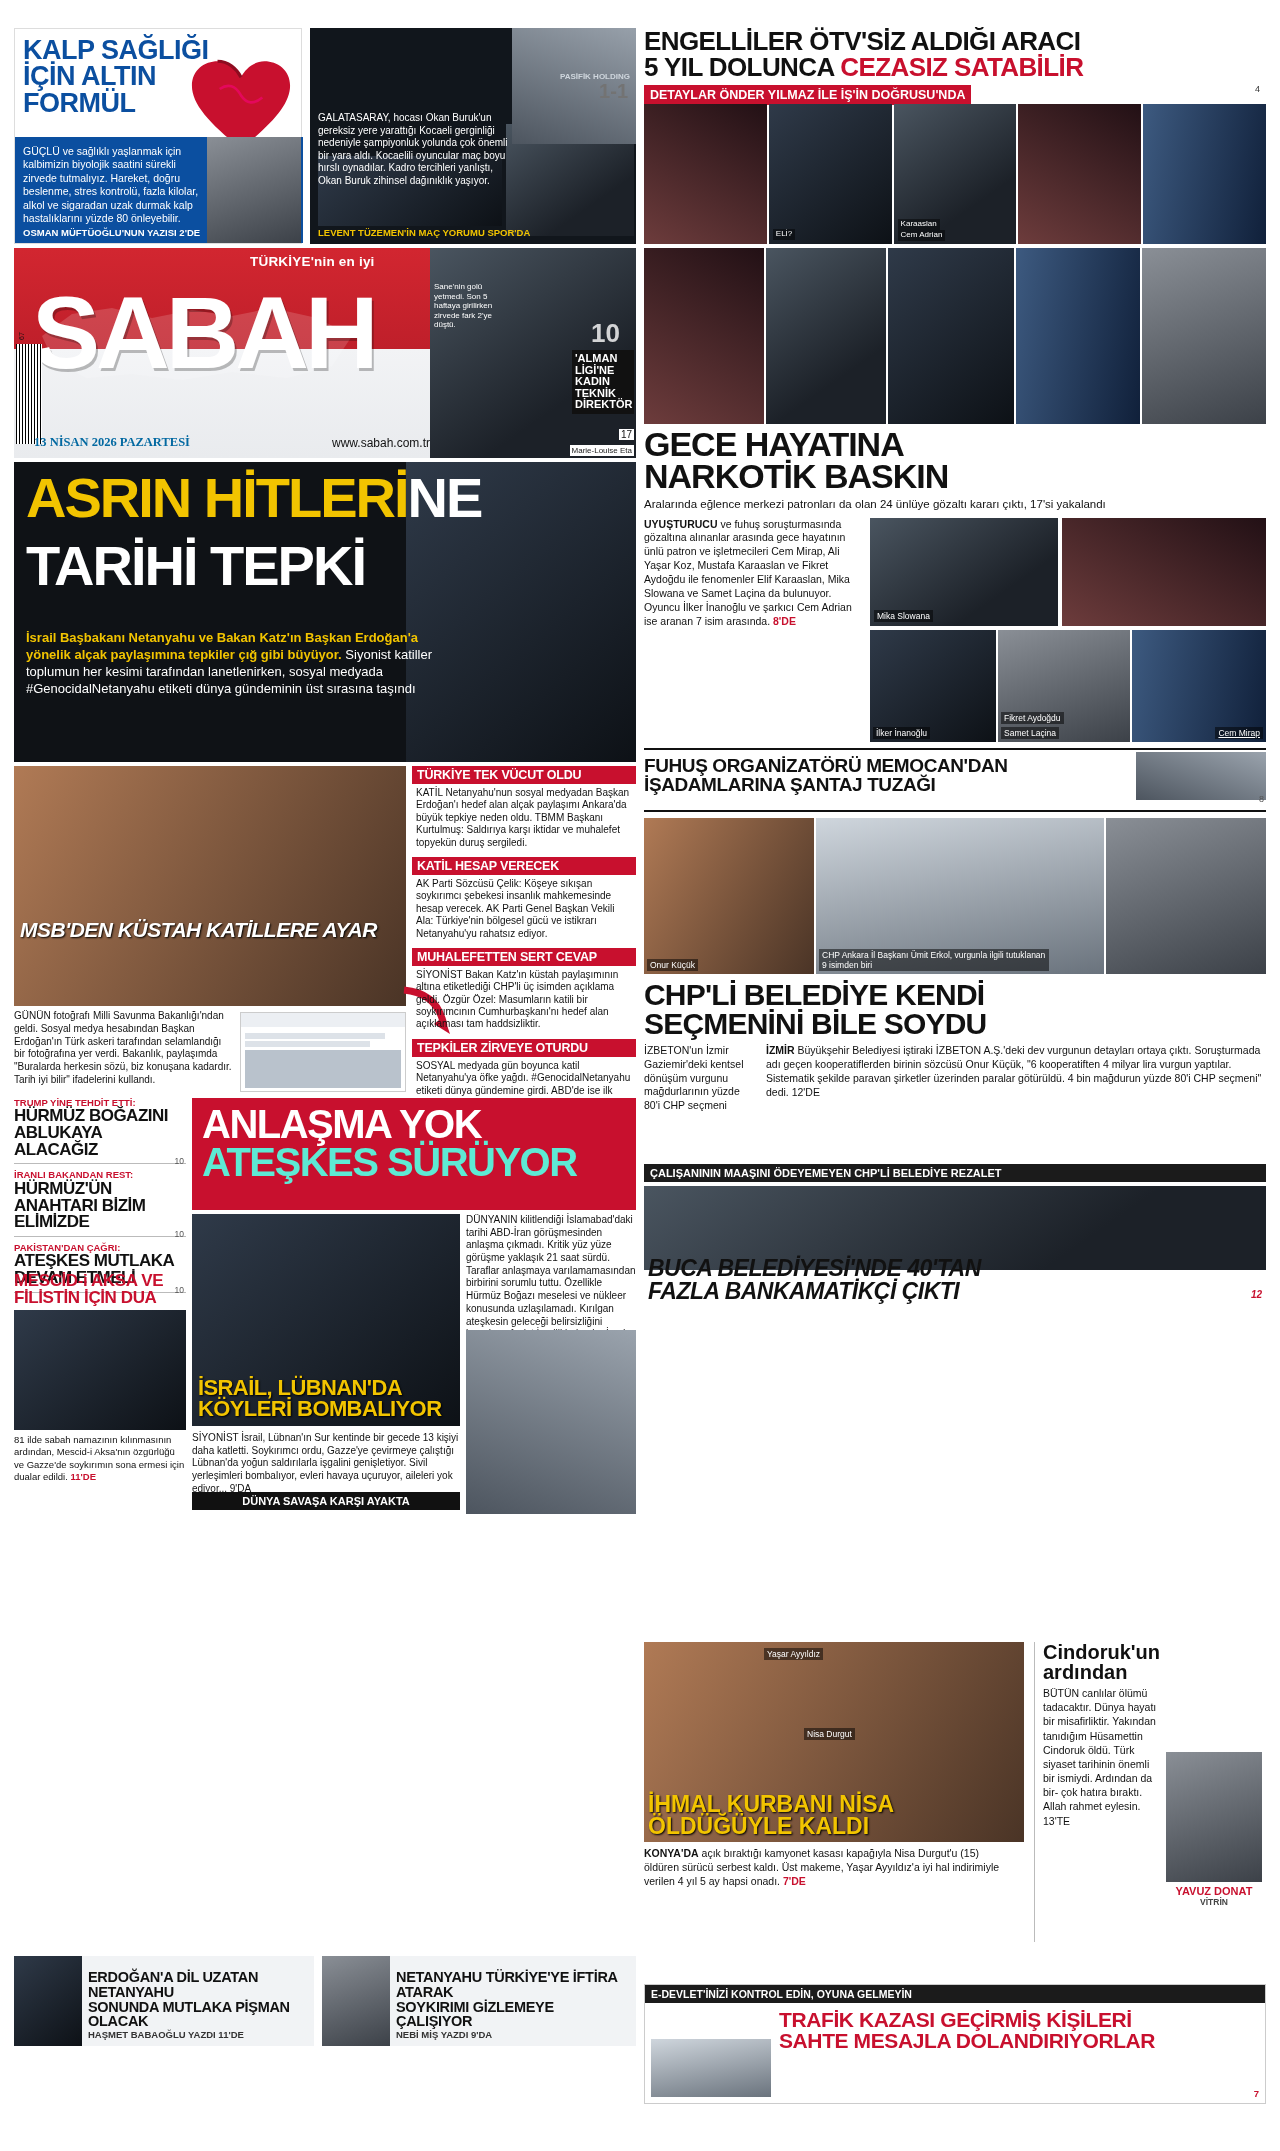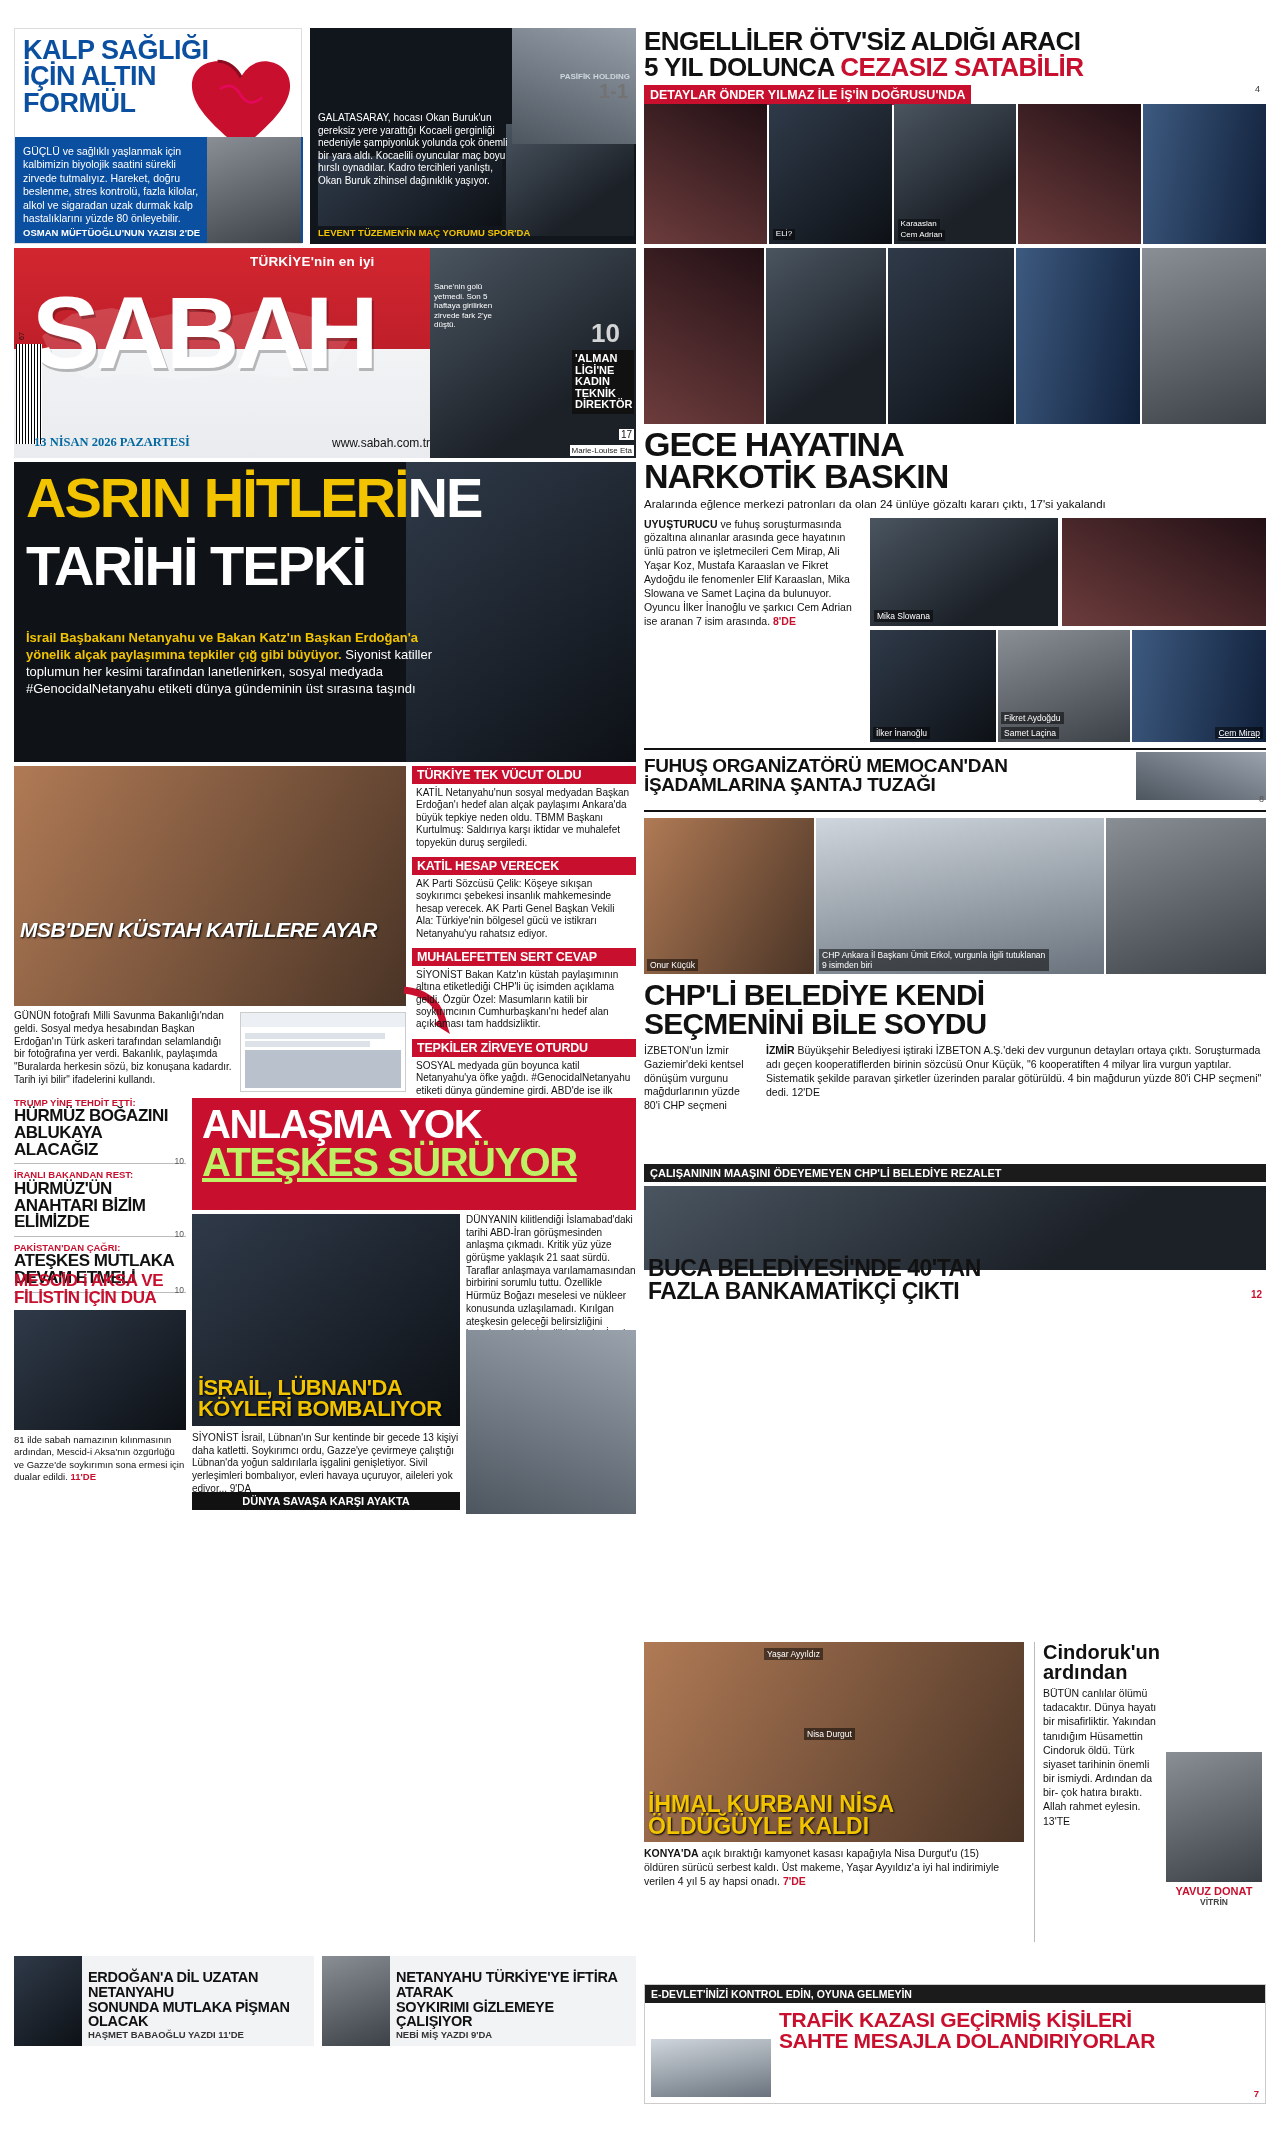--- a/index.html
+++ b/index.html
@@ -105,21 +105,21 @@
   .lsmall hr { border:0; border-top:1px solid #bbb; margin:5px 0 4px; }
   #mescid { position:absolute; left:14px; top:1272px; width:172px; }
   #mescid .h { color:#c8102e; font-weight:bold; font-size:17px; line-height:1.0; letter-spacing:-.4px;}
   #mescid .ph { width:172px; height:120px; margin-top:4px;}
   #mescid .tx { font-size:9.5px; line-height:1.3; margin-top:4px; color:#111;}
   #mescid .pg { color:#c8102e; font-weight:bold; }
 
   
   #anl { position:absolute; left:192px; top:1098px; width:444px; height:112px; background:#c8102e; }
   #anl .t { color:#fff; font-weight:bold; font-size:40px; line-height:.9; letter-spacing:-1.5px; padding:8px 0 0 10px; }
-  #anl .t2 { color:#bef264; font-weight:bold; font-size:40px; line-height:.9; letter-spacing:-1.5px; padding:2px 17px 0 10px;text-decoration:underline; -webkit-text-stroke:0; }
+  #anl .t2 { color:#5eead4; font-weight:bold; font-size:40px; line-height:.9; letter-spacing:-1.5px; padding:2px 17px 0 10px; -webkit-text-stroke:0; }
 
   #israil { position:absolute; left:192px; top:1214px; width:268px; height:212px; }
   #israil .ttl { position:absolute; left:6px; bottom:6px; width:256px; color:#f2c400; font-weight:bold; font-size:22px; line-height:.95; letter-spacing:-.6px; text-shadow:1px 1px 2px #000;}
   #israil-txt { position:absolute; left:192px; top:1432px; width:268px; font-size:10px; line-height:1.27; color:#111;}
   #israil-foot { position:absolute; left:192px; top:1492px; width:268px; background:#111; color:#fff; font-weight:bold; font-size:11px; text-align:center; padding:3px 0;}
 
   #dunya { position:absolute; left:466px; top:1214px; width:170px; font-size:10px; line-height:1.27; color:#111;}
 
   
   #rc { position:absolute; left:644px; top:248px; width:622px; }
@@ -397,21 +397,21 @@
 
     <div style="position:relative;margin-top:6px;height:120px;">
       <div style="position:absolute;left:0;top:0;width:112px;font-size:10.5px;line-height:1.3;color:#111;">İZBETON'un İzmir Gaziemir'deki kentsel dönüşüm vurgunu mağdurlarının yüzde 80'i CHP seçmeni</div>
       <div style="position:absolute;left:122px;top:0;width:500px;font-size:10.5px;line-height:1.32;color:#111;">
         <b>İZMİR</b><span> Büyükşehir Belediyesi iştiraki İZBETON A.Ş.'deki dev vurgunun detayları ortaya çıktı. Soruşturmada adı geçen kooperatiflerden birinin sözcüsü Onur Küçük, "6 kooperatiften 4 milyar lira vurgun yaptılar. Sistematik şekilde paravan şirketler üzerinden paralar götürüldü. 4 bin mağdurun yüzde 80'i CHP seçmeni" dedi. 12'DE</span>
       </div>
     </div>
 
     <div style="background:#1b1b1b;color:#fff;font-weight:bold;font-size:11px;padding:3px 6px;">ÇALIŞANININ MAAŞINI ÖDEYEMEYEN CHP'Lİ BELEDİYE REZALET</div>
 
-    <div style="position:relative;height:118px;margin-top:4px;">
+    <div style="position:relative;height:118px;margin-top:4px;font-style:italic;">
       <div class="photo grad1" style="position:absolute;left:0;top:0;width:622px;height:84px;"></div>
       <div style="position:absolute;left:4px;bottom:2px;font-weight:bold;font-size:23px;line-height:.98;color:#111;letter-spacing:-.5px;">
         <div>BUCA BELEDİYESİ'NDE 40'TAN</div>
         <div>FAZLA BANKAMATİKÇİ ÇIKTI</div>
       </div>
       <div style="position:absolute;right:4px;bottom:4px;font-size:10px;color:#c8102e;font-weight:bold;">12</div>
     </div>
   </div>
 
   <div class="box" style="left:644px; top:1642px; width:380px; height:270px;">

